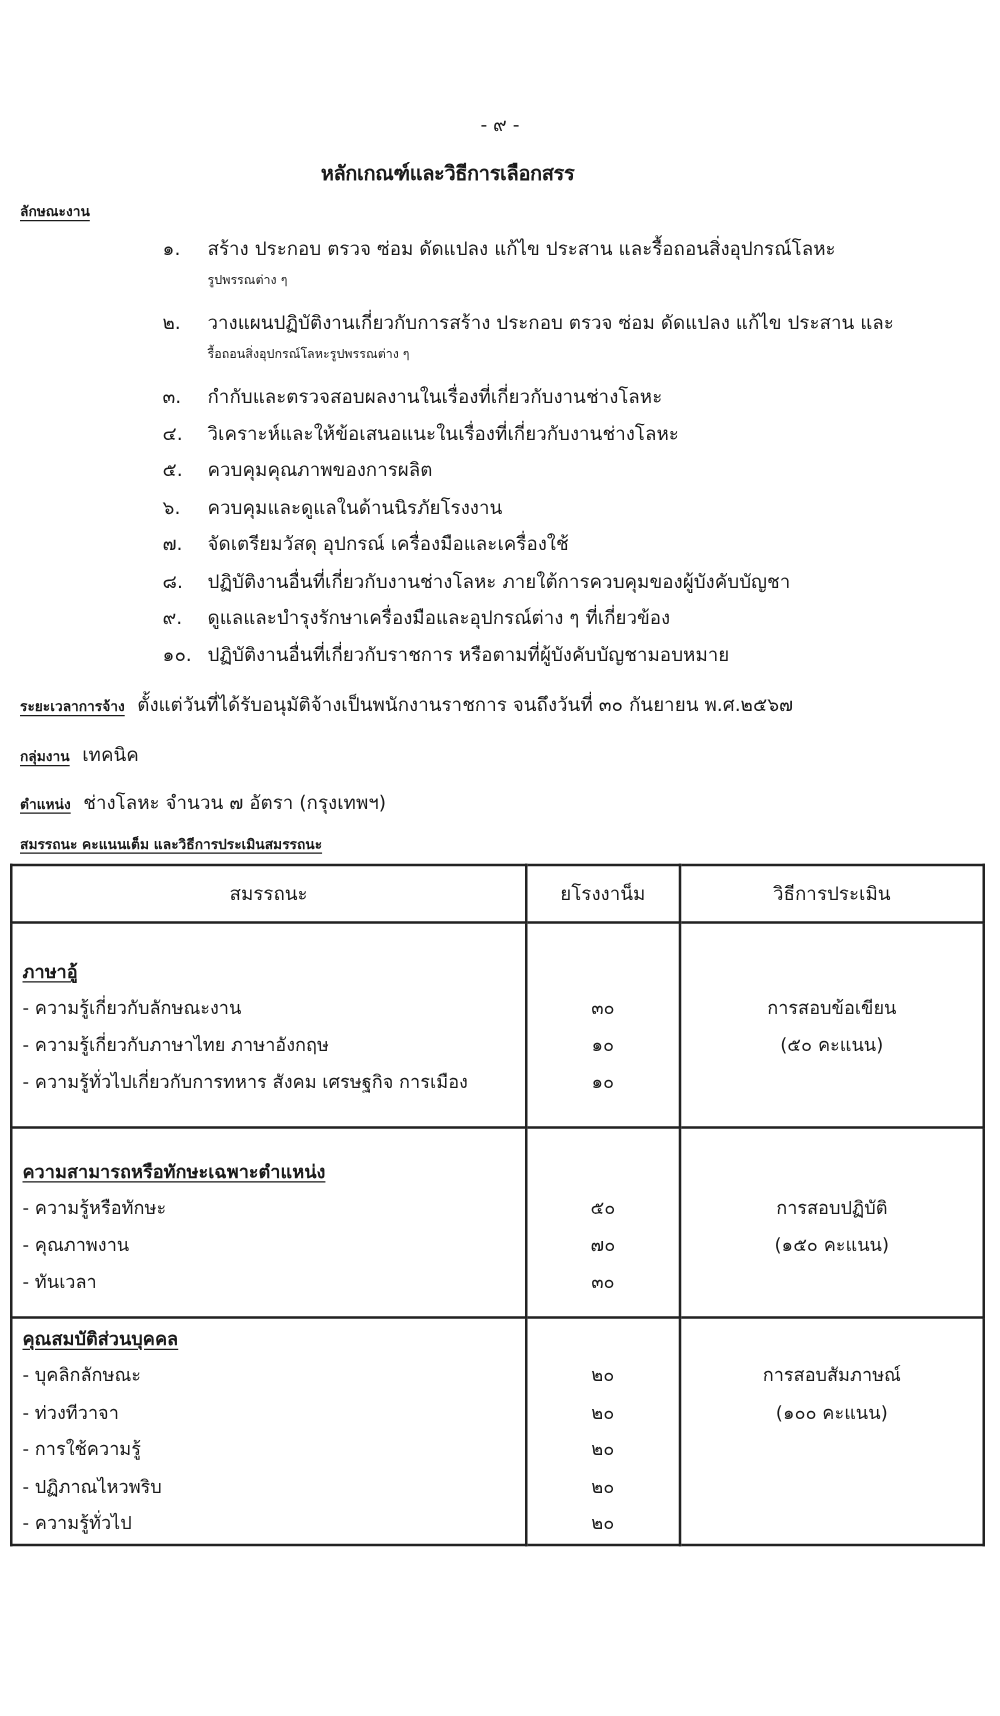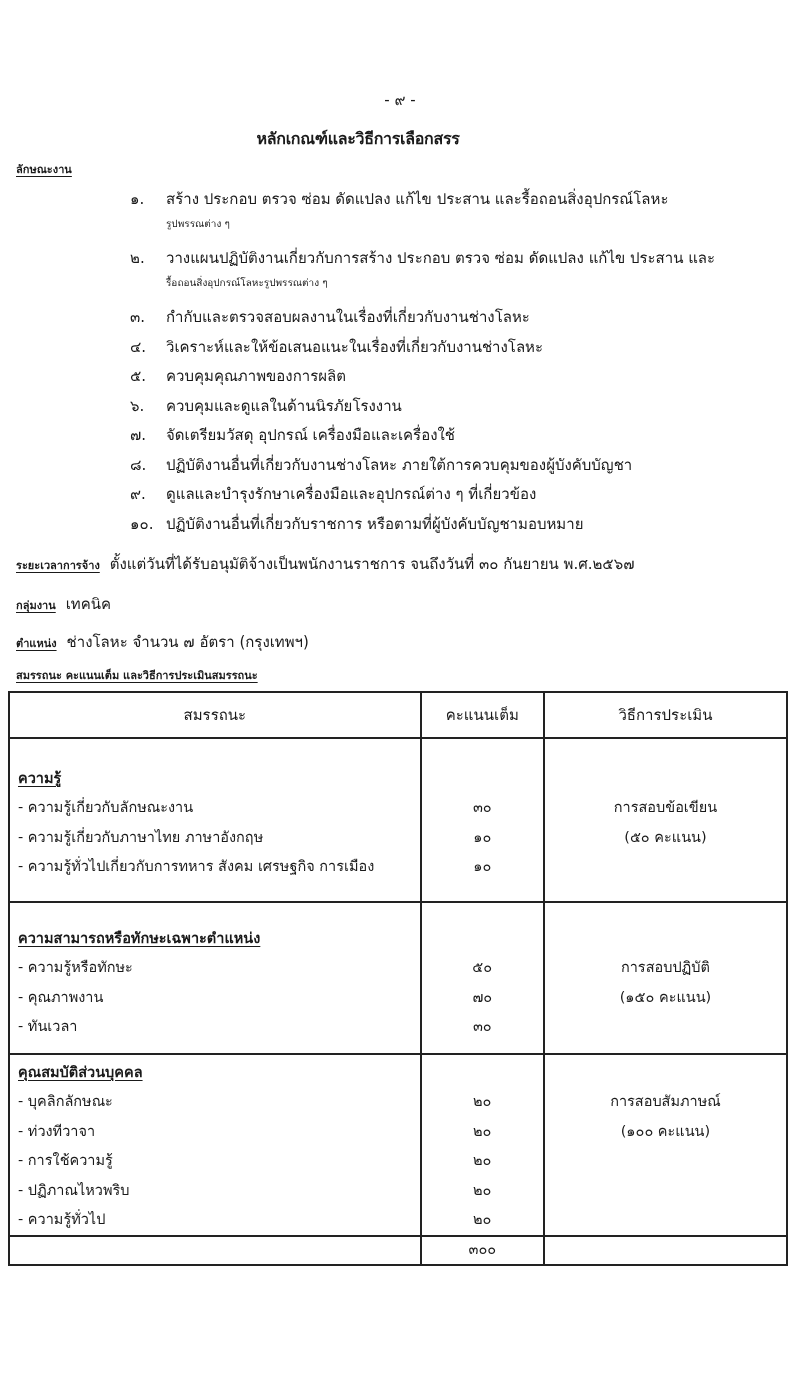--- a/index.html
+++ b/index.html
@@ -72,28 +72,28 @@
 <div class="abs line" style="top:630px; left:16px;">
   <span class="sec-label">ตำแหน่ง</span><span class="val">ช่างโลหะ จำนวน ๗ อัตรา (กรุงเทพฯ)</span>
 </div>
 
 <div class="abs sec-label" style="top:666px; left:16px;">สมรรถนะ คะแนนเต็ม และวิธีการประเมินสมรรถนะ</div>
 
 <table class="comp">
   <tbody>
       <tr>
     <th class="c1">สมรรถนะ</th>
-    <th class="c2">คะแนนเต็ม</th>
+    <th class="c2">ยโรงงาน็ม</th>
     <th class="c3">วิธีการประเมิน</th>
   </tr>
 
   <tr class="sec1">
     <td class="cell-left">
       <div style="height:24px;"></div>
-      <div class="grp-head">ความรู้</div>
+      <div class="grp-head">ภาษาอู้</div>
       <div class="row-line">- ความรู้เกี่ยวกับลักษณะงาน</div>
       <div class="row-line">- ความรู้เกี่ยวกับภาษาไทย ภาษาอังกฤษ</div>
       <div class="row-line">- ความรู้ทั่วไปเกี่ยวกับการทหาร สังคม เศรษฐกิจ การเมือง</div>
     </td>
     <td class="center">
       <div style="height:54px;"></div>
       <div class="row-line">๓๐</div>
       <div class="row-line">๑๐</div>
       <div class="row-line">๑๐</div>
     </td>
@@ -143,19 +143,14 @@
       <div class="row-line">๒๐</div>
       <div class="row-line">๒๐</div>
     </td>
     <td class="center">
       <div style="height:32px;"></div>
       <div class="row-line">การสอบสัมภาษณ์</div>
       <div class="row-line">(๑๐๐ คะแนน)</div>
     </td>
   </tr>
 
-  <tr class="tot">
-    <td></td>
-    <td>๓๐๐</td>
-    <td></td>
-  </tr>
 </tbody>
   </table>
 
 </body></html>

